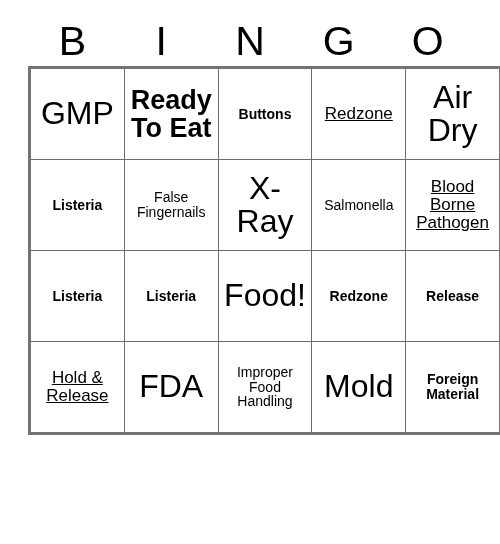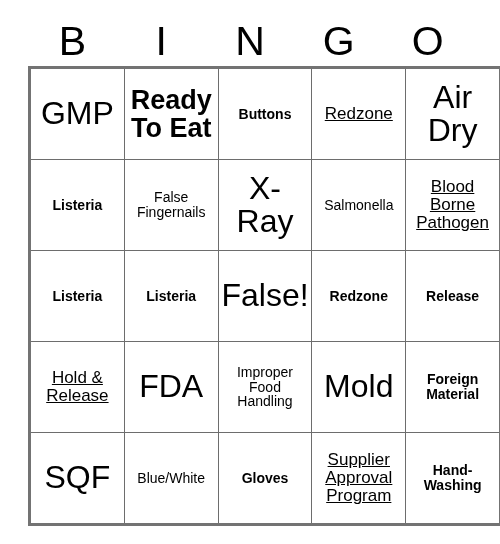--- a/index.html
+++ b/index.html
@@ -113,21 +113,21 @@
           </td>
       </tr>
       <tr>
         <td>
             <span class="cell-text s-md">Listeria</span>
           </td>
         <td>
             <span class="cell-text s-md">Listeria</span>
           </td>
         <td>
-            <span class="cell-text s-xl">False!</span>
+            <span class="cell-text s-xl">Food!</span>
           </td>
         <td>
             <span class="cell-text s-md">Redzone</span>
           </td>
         <td>
             <span class="cell-text s-md">Release</span>
           </td>
       </tr>
       <tr>
         <td>
@@ -139,33 +139,16 @@
         <td>
             <span class="cell-text s-xs">Improper Food Handling</span>
           </td>
         <td>
             <span class="cell-text s-xl">Mold</span>
           </td>
         <td>
             <span class="cell-text s-md">Foreign Material</span>
           </td>
       </tr>
-      <tr>
-        <td>
-            <span class="cell-text s-xl">SQF</span>
-          </td>
-        <td>
-            <span class="cell-text s-xs">Blue/White</span>
-          </td>
-        <td>
-            <span class="cell-text s-md">Gloves</span>
-          </td>
-        <td>
-            <span class="cell-text s-sm">Supplier Approval Program</span>
-          </td>
-        <td>
-            <span class="cell-text s-md">Hand-Washing</span>
-          </td>
-      </tr>
     </tbody>
   </table>
 
 </div>
 
 </body></html>

